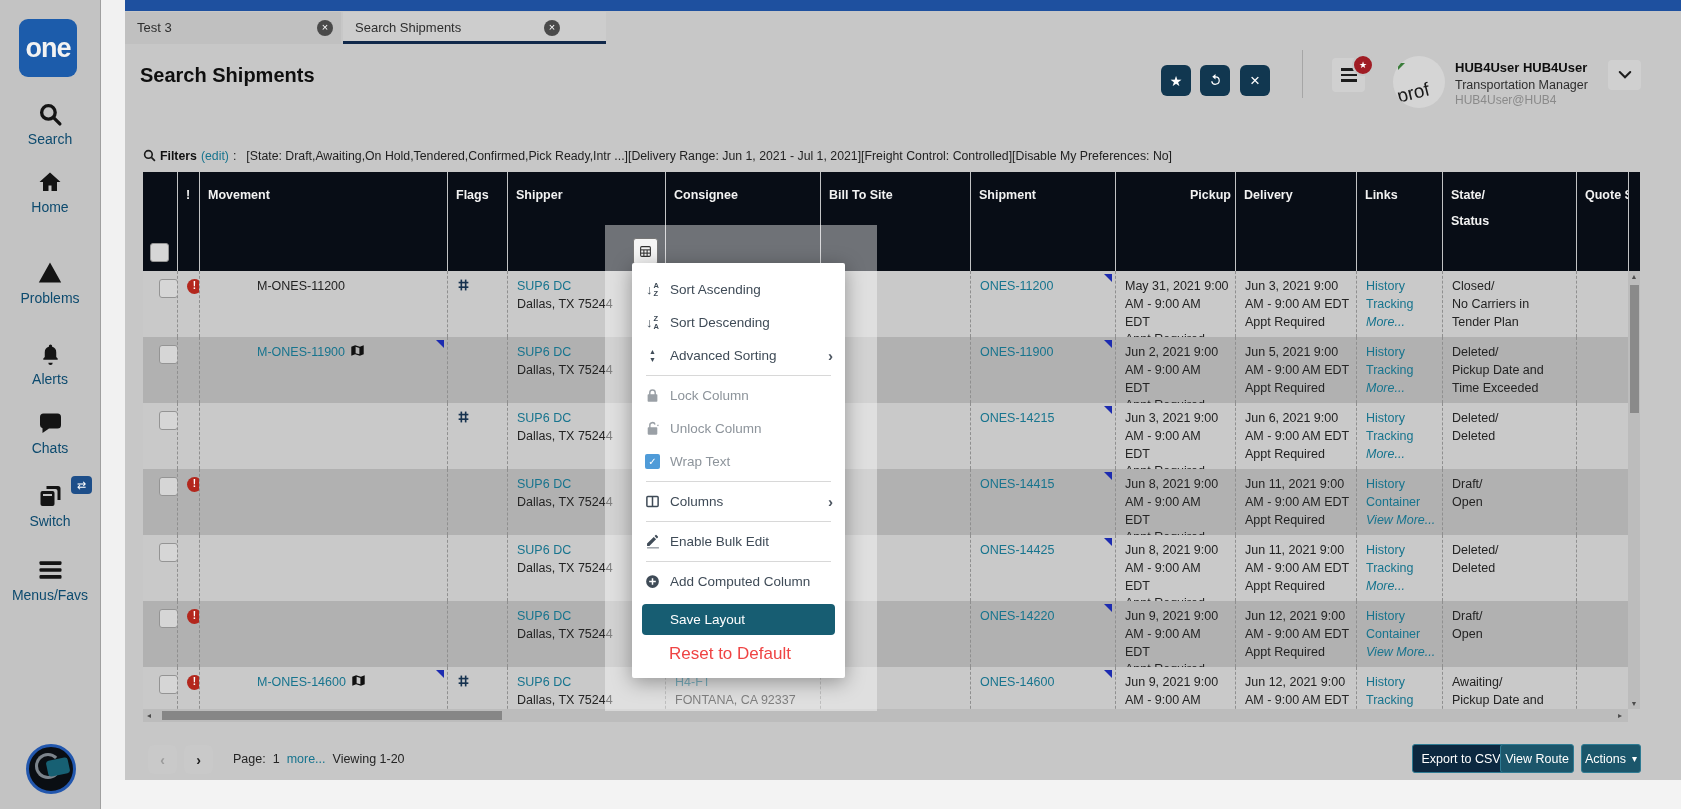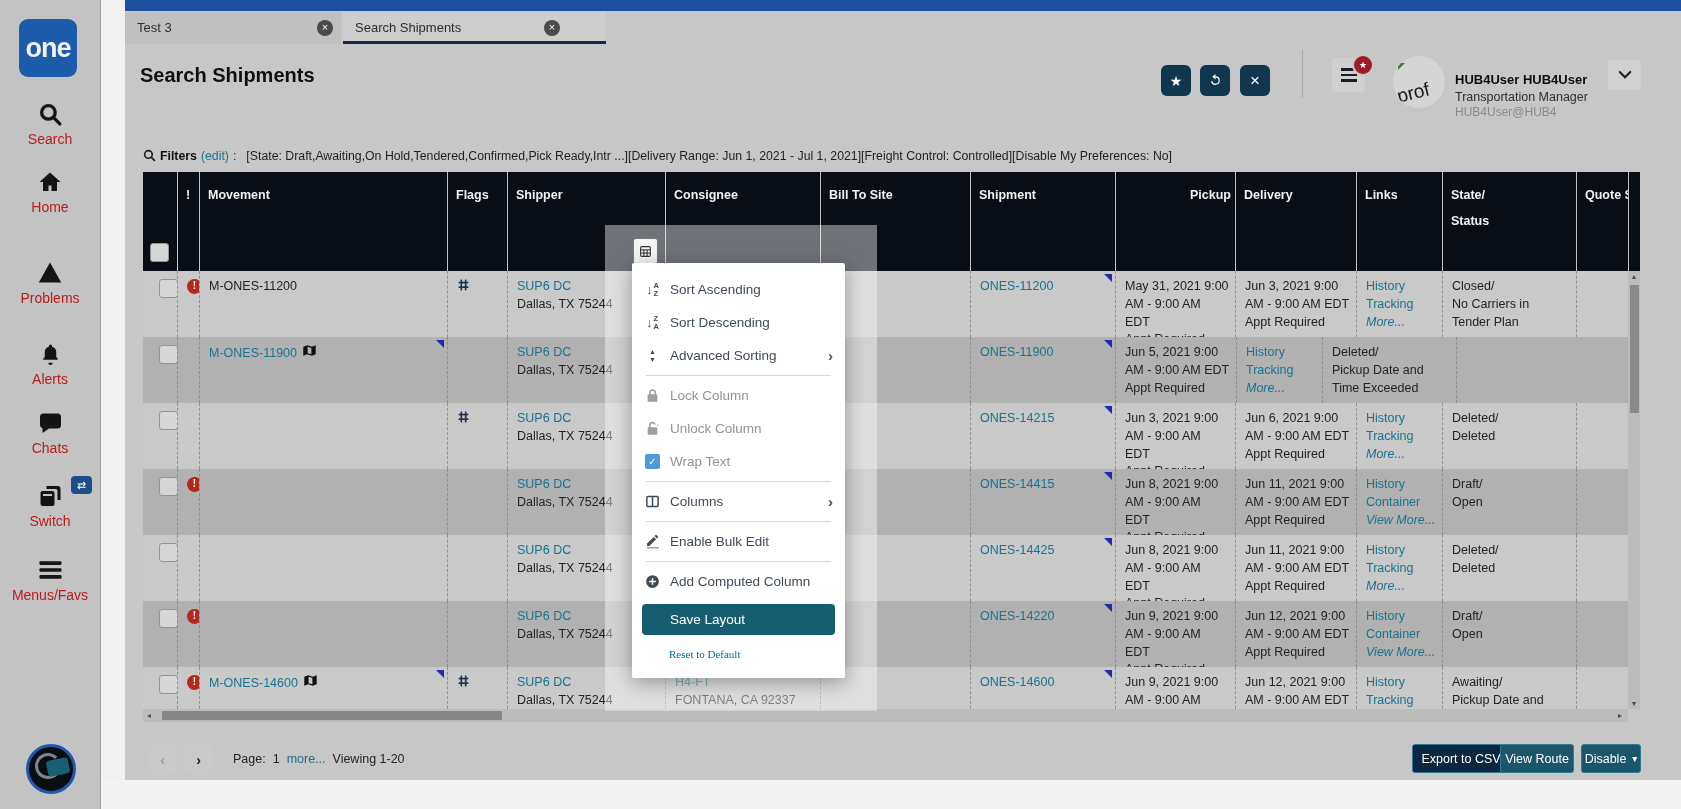--- a/index.html
+++ b/index.html
@@ -5,21 +5,21 @@
   html,body{margin:0;padding:0;background:#8f8f8f;}
   .page{position:relative;width:1681px;height:809px;background:#c7c7c7;overflow:hidden;
         font-family:"Liberation Sans",sans-serif;-webkit-font-smoothing:antialiased;}
   
   .sidebar{position:absolute;left:0;top:0;width:100px;height:809px;background:#c3c3c3;border-right:1px solid #9f9f9f;}
   .side-gap{position:absolute;left:101px;top:0;width:24px;height:809px;background:#f1f1f1;}
   .logo{position:absolute;left:19px;top:19px;width:58px;height:58px;border-radius:9px;background:#1c5cab;
         color:#f2f2f2;display:flex;align-items:center;justify-content:center;font-size:27px;font-weight:bold;letter-spacing:-1px;}
   .side-item{position:absolute;left:0;width:100px;text-align:center;color:#161616;}
   .side-item .ic{height:28px;display:flex;align-items:center;justify-content:center;position:relative;}
-  .side-item .lb{font-size:14px;margin-top:3px;color:#b91c1c;}
+  .side-item .lb{font-size:14px;margin-top:3px;color:#0c4a6e;}
   .side-badge{position:absolute;right:8px;top:-6px;width:21px;height:18px;background:#1d4e89;border-radius:4px;
         color:#fff;font-size:11px;display:flex;align-items:center;justify-content:center;}
   .side-avatar{position:absolute;left:26px;top:744px;width:44px;height:44px;border-radius:50%;
         background:#0a0e13;border:3px solid #2257ae;overflow:hidden;}
   .side-avatar:after{content:"";position:absolute;right:4px;top:12px;width:22px;height:16px;background:#176073;border-radius:3px;transform:rotate(-12deg);}
   .side-avatar:before{content:"";position:absolute;left:6px;top:6px;width:20px;height:20px;border:3px solid #7c848c;border-radius:50%;border-right-color:transparent;}
   
   .topstrip{position:absolute;left:125px;top:0;width:1556px;height:11px;background:#1e509f;}
   .tab{position:absolute;top:12px;height:32px;font-size:13px;color:#2e2e2e;}
   .tab .tlb{position:absolute;left:12px;top:0;line-height:31px;}
@@ -33,21 +33,21 @@
         display:flex;align-items:center;justify-content:center;font-size:14px;cursor:pointer;}
   .hdiv{position:absolute;left:1302px;top:50px;width:1px;height:48px;background:#a6a6a6;}
   .hamb{position:absolute;left:1332px;top:58px;width:33px;height:34px;background:#d0d0d0;border-radius:4px;
         display:flex;flex-direction:column;align-items:center;justify-content:center;gap:3px;cursor:pointer;}
   .hamb i{display:block;width:16px;height:2.5px;background:#1d1d1d;}
   .hbadge{position:absolute;left:1352px;top:54px;width:18px;height:18px;border-radius:50%;background:#a01c24;
         color:#fff;font-size:9px;display:flex;align-items:center;justify-content:center;border:2px solid #c7c7c7;}
   .avatar{position:absolute;left:1393px;top:56px;width:52px;height:52px;border-radius:50%;background:#d5d5d5;overflow:hidden;}
   .avatar .ptxt{position:absolute;left:4px;top:26px;font-size:19px;color:#181818;transform:rotate(-14deg);}
   .avatar .pwedge{position:absolute;left:5px;top:7px;width:0;height:0;border-top:7px solid #3a7d3a;border-right:7px solid transparent;}
-  .uinfo{position:absolute;left:1455px;top:72px;line-height:1.3;}
+  .uinfo{position:absolute;left:1455px;top:60px;line-height:1.3;}
   .uname{font-size:13px;font-weight:bold;color:#0e0e0e;}
   .urole{font-size:12.5px;color:#2e2e2e;}
   .uorg{font-size:12px;color:#8a8a8a;}
   .uchev{position:absolute;left:1608px;top:60px;width:33px;height:30px;background:#d0d0d0;border-radius:4px;
         display:flex;align-items:center;justify-content:center;color:#1d1d1d;font-size:13px;font-weight:bold;cursor:pointer;}
   
   .filters{position:absolute;left:143px;top:147px;width:1525px;height:17px;display:flex;align-items:center;gap:4px;
         font-size:12.3px;color:#1f1f1f;white-space:nowrap;overflow:hidden;}
   .filters .fl{font-weight:bold;color:#101010;}
   .link{color:#17748e;cursor:pointer;}
@@ -61,21 +61,21 @@
   .trow.light{background:#c9c9c9;} .trow.dark{background:#b1b1b1;}
   .td{box-sizing:border-box;border-left:1px dashed #8f8f8f;padding:7px 6px 0 9px;font-size:12.5px;color:#232323;
       position:relative;line-height:1.42;overflow:hidden;}
   .td:first-child{border-left:none;}
   .cbx{width:17px;height:17px;border-radius:3px;background:#d6d6d6;border:1px solid #949494;cursor:pointer;}
   .rowcbx{margin:1px 0 0 7px;}
   .hcbx{position:absolute;left:7px;bottom:9px;}
   .erricon{width:15px;height:15px;border-radius:50%;background:#b3271d;color:#fff;font-size:10px;font-weight:bold;
       display:flex;align-items:center;justify-content:center;margin-top:1px;}
   .note{position:absolute;top:3px;right:3px;width:0;height:0;border-top:8px solid #1c2bb0;border-left:8px solid transparent;}
-  .mline{display:flex;align-items:center;gap:5px;}
+  .mline{display:flex;gap:5px;margin-left:48px;}
   .ital{font-style:italic;}
   
   .vscroll{position:absolute;left:1628px;top:271px;width:12px;height:438px;background:#bcbcbc;z-index:1;}
   .vthumb{position:absolute;left:1.5px;top:14px;width:9px;height:128px;background:#8a8a8a;cursor:pointer;}
   .varr{position:absolute;left:0;width:12px;text-align:center;font-size:7px;color:#4c4c4c;cursor:pointer;}
   .hscroll{position:absolute;left:143px;top:709px;width:1485px;height:13px;background:#bcbcbc;z-index:1;}
   .hthumb{position:absolute;left:19px;top:2px;width:340px;height:9px;background:#868686;cursor:pointer;}
   .harr{position:absolute;top:2px;font-size:8px;color:#4c4c4c;cursor:pointer;}
   
   .pgbtn{position:absolute;top:745px;width:29px;height:29px;border-radius:6px;background:#c9c9c9;
@@ -91,21 +91,21 @@
   .cmenu{position:absolute;left:632px;top:263px;width:213px;background:#fff;border-radius:2px;z-index:10;
       box-shadow:0 4px 20px rgba(0,0,0,0.35);padding:10px 0 8px;}
   .mitem{height:33px;display:flex;align-items:center;padding:0 12px;gap:9px;font-size:13.5px;color:#3f4b57;cursor:pointer;}
   .mitem.muted{color:#8d949b;}
   .mitem .mic{width:17px;display:flex;justify-content:center;color:#3f4b57;}
   .mitem.muted .mic{color:#9aa0a6;}
   .mitem .sub{margin-left:auto;color:#4c5560;font-size:15px;font-weight:bold;}
   .mdiv{border-top:1px solid #d8d8d8;margin:3px 14px;}
   .msave{margin:6px 10px 0;height:31px;background:#175d72;border-radius:4px;color:#fff;font-size:13.5px;
       display:flex;align-items:center;padding-left:28px;cursor:pointer;}
-  .mreset{height:33px;display:flex;align-items:center;padding-left:37px;font-size:11px;color:#0369a1;cursor:pointer;margin-top:2px;font-family:Liberation Serif, serif;}
+  .mreset{height:33px;display:flex;align-items:center;padding-left:37px;font-size:17px;color:#ef4444;cursor:pointer;margin-top:2px;}
   .sortic{display:flex;align-items:center;gap:1px;}
   .sortic .ar{font-size:13px;font-weight:bold;}
   .sortic .lets{display:flex;flex-direction:column;font-size:7.5px;font-weight:bold;line-height:1;}
   .updn{display:flex;flex-direction:column;font-size:7px;line-height:1.1;}
   .mcheck{width:15px;height:15px;border-radius:2px;background:#4f9bd8;color:#fff;font-size:10px;
       display:flex;align-items:center;justify-content:center;}
 </style>
 </head>
 <body>
 
@@ -317,20 +317,24 @@
           <span class="note"></span>
         </div>
         <div class="td" style="width: 60px; flex: 0 0 60px;"></div>
         <div class="td" style="width: 158px; flex: 0 0 158px;">
           <div class="link">SUP6 DC</div>
           <div>Dallas, TX 75244</div>
         </div>
         <div class="td" style="width: 155px; flex: 0 0 155px;"></div>
         <div class="td" style="width: 150px; flex: 0 0 150px;"></div>
         <div class="td" style="width: 145px; flex: 0 0 145px;"><span class="link">ONES-11900</span><span class="note"></span></div>
+        <div class="td" style="width: 120px; flex: 0 0 120px;">
+          <div>Jun 2, 2021 9:00 AM - 9:00 AM EDT</div>
+          <div>Appt Required</div>
+        </div>
         <div class="td" style="width: 121px; flex: 0 0 121px;">
           <div>Jun 5, 2021 9:00 AM - 9:00 AM EDT</div>
           <div>Appt Required</div>
         </div>
         <div class="td" style="width: 86px; flex: 0 0 86px;">
           <div class="link">History</div>
           <div class="link">Tracking</div>
           <div class="link ital">More...</div>
         </div>
         <div class="td" style="width: 134px; flex: 0 0 134px;">
@@ -651,17 +655,17 @@
     <span class="link">more...</span>
     <span>Viewing 1-20</span>
   </div>
   <div class="fbtn" style="left:1412px;width:98px;background:#0c2840;">
       <span>Export to CSV</span>
     </div>
   <div class="fbtn" style="left:1500px;width:74px;background:#1b566b;">
       <span>View Route</span>
     </div>
   <div class="fbtn" style="left:1581px;width:60px;background:#1b566b;">
-    <span>Disable</span>
+    <span>Actions</span>
       <span style="font-size:10px;">▾</span>
   </div>
   <div class="bstrip"></div>
 </div>
 
 </body></html>

